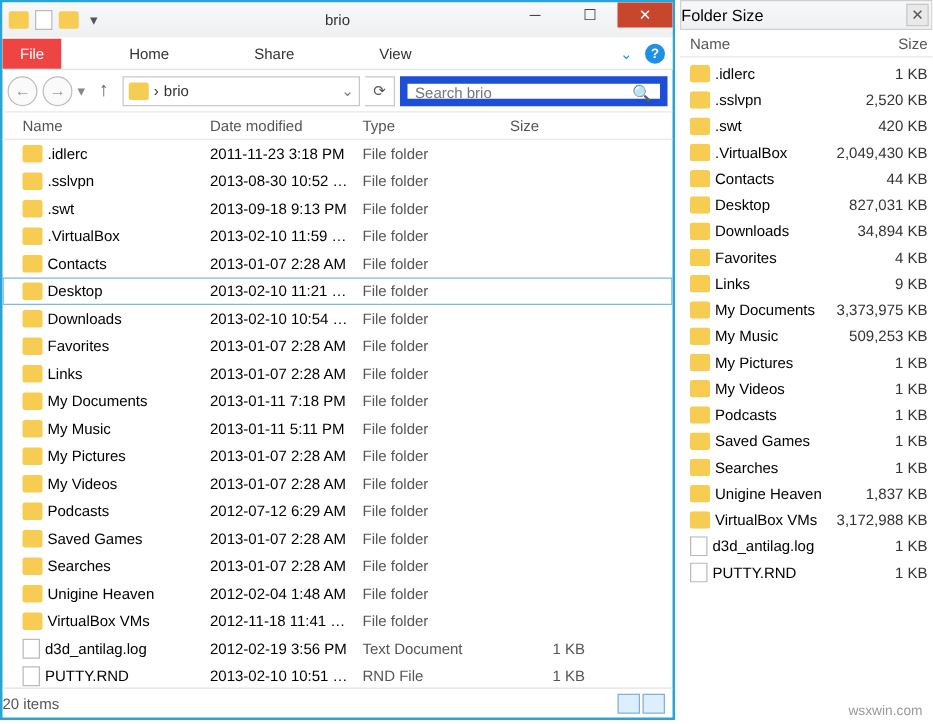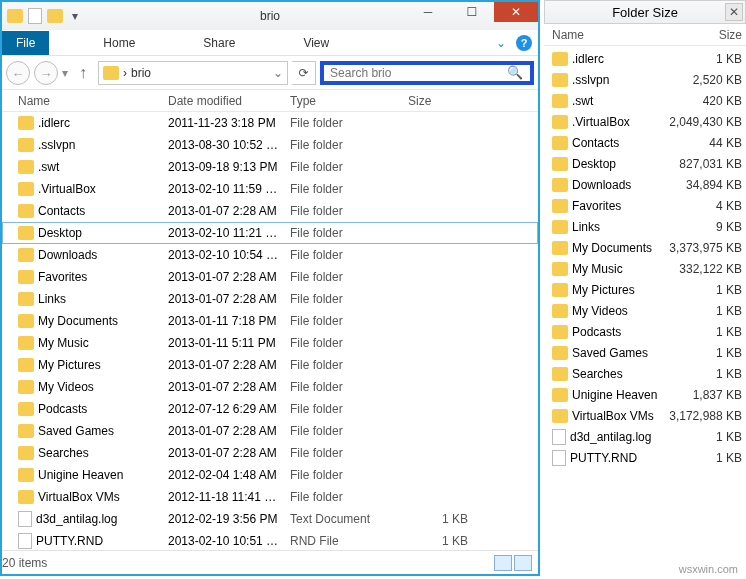--- a/index.html
+++ b/index.html
@@ -10,33 +10,33 @@
 .explorer { width: 540px; height: 576px; border: 2px solid #2aa3d8; position: relative; background: #fff; display: flex; flex-direction: column; }
 .titlebar { height: 28px; display: flex; align-items: center; background: linear-gradient(#f7f8f9,#eef0f2); position: relative; }
 .qat { display: flex; align-items: center; padding-left: 4px; gap: 2px; }
 .qat .ico { width: 18px; height: 18px; display:flex; align-items:center; justify-content:center; }
 .title { position: absolute; left: 0; right: 0; text-align: center; font-size: 12px; color: #333; pointer-events: none; }
 .winbtns { position: absolute; right: 0; top: 0; display: flex; }
 .winbtn { width: 44px; height: 20px; display:flex; align-items:center; justify-content:center; color:#444; }
 .winbtn.close { background: #c9462e; color: #fff; }
 
 .ribbon { height: 26px; display: flex; align-items: center; background: #fff; border-bottom: 1px solid #e3e3e3; position: relative; }
-.file-tab { background: #0369a1; color: #fff; padding: 5px 14px; font-size: 12px; }
+.file-tab { background: #ef4444; color: #fff; padding: 5px 14px; font-size: 12px; }
 .ribbon .tab { padding: 5px 14px; color: #333; margin-left: 40px; }
 .ribbon-right { position: absolute; right: 6px; display: flex; gap: 10px; align-items: center; }
 .help { width: 16px; height: 16px; border-radius: 50%; background: #1e90e8; color: #fff; display:flex; align-items:center; justify-content:center; font-size: 11px; font-weight: bold; }
 
 .navbar { height: 34px; display: flex; align-items: center; padding: 0 4px; border-bottom: 1px solid #e8e8e8; gap: 4px; }
 .navbtn { width: 24px; height: 24px; border-radius: 50%; border: 1px solid #bdbdbd; color: #9c9c9c; display:flex; align-items:center; justify-content:center; font-size: 13px; background: #fafafa; }
 .up { width: 22px; height: 22px; display:flex; align-items:center; justify-content:center; color: #6a6a6a; font-size:16px;}
 .crumb { flex: 0 0 190px; height: 24px; border: 1px solid #c8c8c8; display: flex; align-items: center; padding: 0 4px; gap: 4px; }
 .crumb .fld { width: 16px; height: 14px; background: #f7cc52; border-radius: 2px; display:inline-block; }
 .crumb span { font-size: 12px; color: #333; }
 .refresh { width: 24px; height: 24px; border: 1px solid #c8c8c8; border-left: none; display:flex; align-items:center; justify-content:center; color:#555; }
-.search { flex: 1; height: 24px; border: 4px solid #1d4ed8; display: flex; align-items: center; padding: 0 6px; gap:4px; color:#777; }
+.search { flex: 1; height: 24px; border: 6px solid #1d4ed8; display: flex; align-items: flex-start; padding: 0 6px; gap:4px; color:#777; }
 .search input { border:none; outline:none; flex:1; font-size:12px; color:#777; background:transparent; }
 .mag { color:#1e90e8; font-size:13px; }
 
 .columns { height: 22px; display: flex; align-items: center; border-bottom: 1px solid #e8e8e8; padding-left: 16px; color:#555; }
 .col-name { width: 150px; }
 .col-date { width: 122px; }
 .col-type { width: 118px; }
 .col-size { flex: 1; }
 
 .filelist { flex: 1; overflow: hidden; }
@@ -48,21 +48,21 @@
 .dt { width: 122px; color:#000000; }
 .tp { width: 118px; color:#555; }
 .sz { width: 60px; text-align:right; color:#555; }
 
 .status { height: 24px; border-top: 1px solid #e3e3e3; display: flex; align-items: center; padding: 0 0; color:#555; position: relative; }
 .view-icons { position:absolute; right:6px; display:flex; gap:2px; }
 .vi { width:18px; height:16px; border:1px solid #8aaed6; background:#dcefff; }
 
 
 .panel { flex: 1; margin-left: 4px; }
-.panel-title { height: 24px; background: linear-gradient(#f7f8f9,#eef0f2); text-align: center; font-size: 13px; line-height: 24px; border: 1px solid #cfcfcf; position: relative; }
+.panel-title { height: 24px; background: linear-gradient(#f7f8f9,#eef0f2); text-align: left; font-size: 13px; line-height: 24px; border: 1px solid #cfcfcf; position: relative; }
 .panel-close { position:absolute; right:2px; top:2px; width:18px; height:18px; background:#e9e9e9; border:1px solid #c7c7c7; font-size:12px; color:#555; display:flex; align-items:center; justify-content:center; }
 .panel-cols { height: 22px; display:flex; align-items:center; border-bottom:1px solid #e8e8e8; padding: 0 4px 0 8px; color:#555; }
 .pc-name { flex:1; }
 .pc-size { width:80px; text-align:right; }
 .panel-body { padding-top:2px; }
 .prow { height: 21px; display:flex; align-items:center; padding: 0 4px 0 8px; }
 .prow .pn { flex:1; display:flex; align-items:center; gap:4px; overflow:hidden; white-space:nowrap; }
 .prow .ps { width:80px; text-align:right; color:#333; }
 .watermark { position:absolute; right:8px; bottom:4px; color:#999; font-size:11px; }
 </style>
@@ -399,21 +399,21 @@
             <span class="fld-icon"></span>
             <span>My Documents</span>
           </div>
           <div class="ps">3,373,975 KB</div>
         </div>
         <div class="prow">
           <div class="pn">
             <span class="fld-icon"></span>
             <span>My Music</span>
           </div>
-          <div class="ps">332,122 KB</div>
+          <div class="ps">509,253 KB</div>
         </div>
         <div class="prow">
           <div class="pn">
             <span class="fld-icon"></span>
             <span>My Pictures</span>
           </div>
           <div class="ps">1 KB</div>
         </div>
         <div class="prow">
           <div class="pn">

